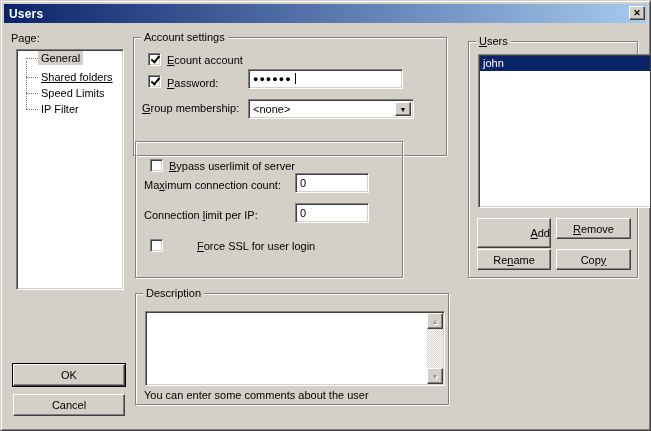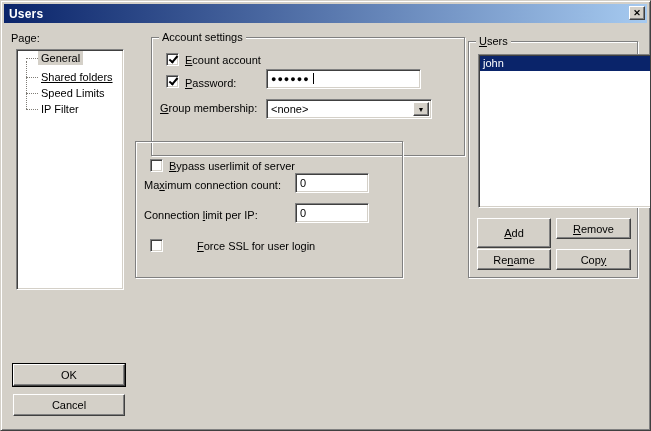--- a/index.html
+++ b/index.html
@@ -126,21 +126,21 @@
     </div>
   </div>
 
   <div class="btn default-btn" style="left:12px; top:363px; width:112px; height:22px;">
     <span class="btn-label">OK</span>
   </div>
   <div class="btn" style="left:12px; top:393px; width:112px; height:22px;">
     <span class="btn-label">Cancel</span>
   </div>
 
-  <div class="group" style="left:150px; top:36px; width:314px; height:119px;">
+  <div class="group" style="left:132px; top:36px; width:314px; height:119px;">
     <span class="group-label">Account settings</span>
 
     <span class="checkbox sunken checked" style="left:14px; top:15px;"></span>
     <span class="lbl" style="left:33px; top:16px;"><span></span><span class="mn">E</span><span>count account</span></span>
 
     <span class="checkbox sunken checked" style="left:14px; top:37px;"></span>
     <span class="lbl" style="left:33px; top:39px;"><span></span><span class="mn">P</span><span>assword:</span></span>
 
     <div class="field sunken" style="left:114px; top:31px; width:155px; height:20px;">
       <span class="field-text pw-text">●●●●●●</span>
@@ -169,31 +169,49 @@
 
     <span class="lbl" style="left:8px; top:67px;"><span>Connection </span><span class="mn">l</span><span>imit per IP:</span></span>
     <div class="field sunken" style="left:159px; top:61px; width:74px; height:20px;">
       <span class="field-text">0</span>
     </div>
 
     <span class="checkbox sunken" style="left:14px; top:97px;"></span>
     <span class="lbl" style="left:33px; top:98px;margin-left:28px;"><span></span><span class="mn">F</span><span>orce SSL for user login</span></span>
   </div>
 
+  <div class="group" style="left:134px; top:292px; width:314px; height:112px;">
+    <span class="group-label">Description</span>
+
+    <div class="textarea sunken" style="left:9px; top:17px; width:300px; height:75px;">
+      <span class="field-text"></span>
+      <div class="scrollbar">
+        <div class="sb-btn">
+          <span class="sb-glyph">▲</span>
+        </div>
+        <div class="sb-track"></div>
+        <div class="sb-btn sb-down">
+          <span class="sb-glyph">▼</span>
+        </div>
+      </div>
+    </div>
+
+    <span class="hint" style="left:8px; top:95px;">You can enter some comments about the user</span>
+  </div>
 
   <div class="group" style="left:467px; top:40px; width:170px; height:237px;">
     <span class="group-label"><span></span><span class="mn">U</span><span>sers</span></span>
 
     <div class="listbox sunken" style="left:9px; top:12px; width:176px; height:154px;">
       <div class="list-item selected">
         <span>john</span>
       </div>
     </div>
 
-    <div class="btn" style="left:8px; top:176px; width:74px; height:30px;">
+    <div class="btn" style="left:8px; top:176px; width:74px; height:30px;justify-content:flex-end;">
       <span class="btn-label"><span></span><span class="mn">A</span><span>dd</span></span>
     </div>
     <div class="btn" style="left:87px; top:176px; width:75px; height:21px;">
       <span class="btn-label"><span></span><span class="mn">R</span><span>emove</span></span>
     </div>
     <div class="btn" style="left:8px; top:207px; width:74px; height:21px;">
       <span class="btn-label"><span>Re</span><span class="mn">n</span><span>ame</span></span>
     </div>
     <div class="btn" style="left:87px; top:207px; width:75px; height:21px;">
       <span class="btn-label"><span>Cop</span><span class="mn">y</span><span></span></span>

